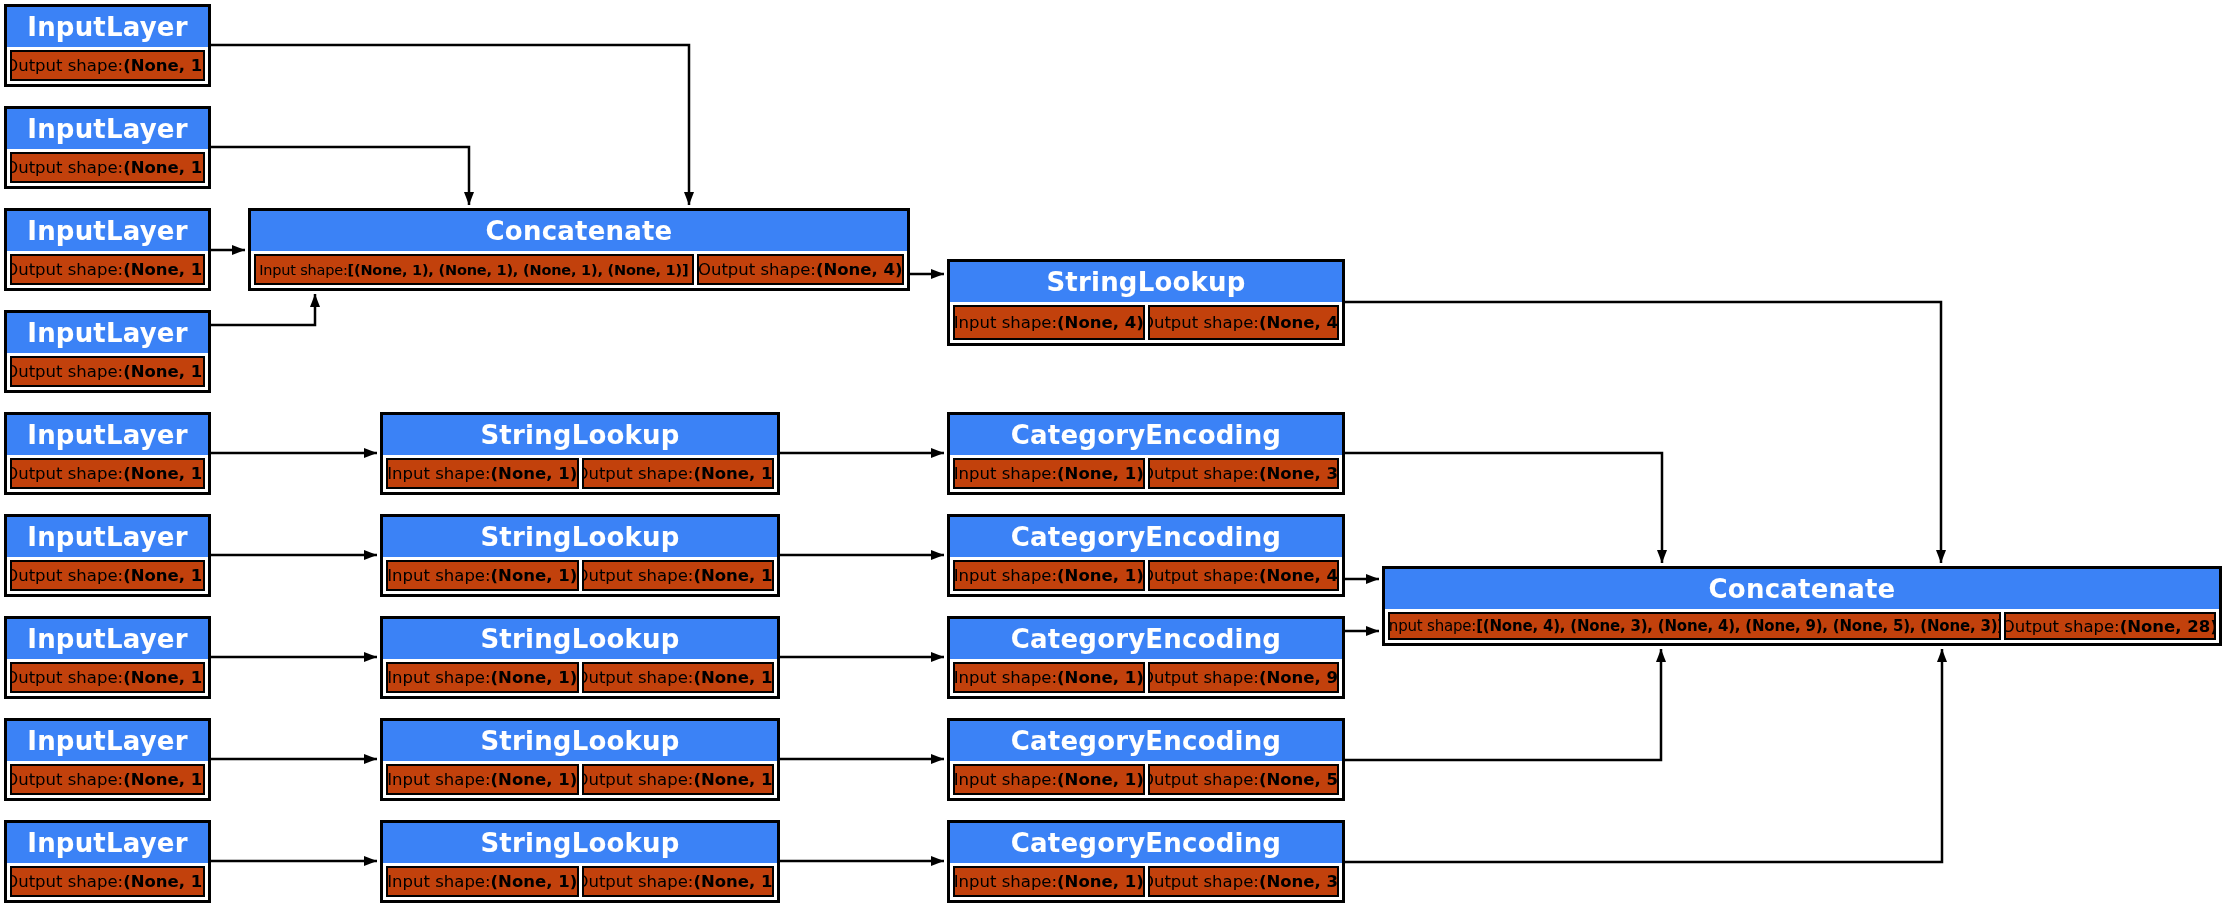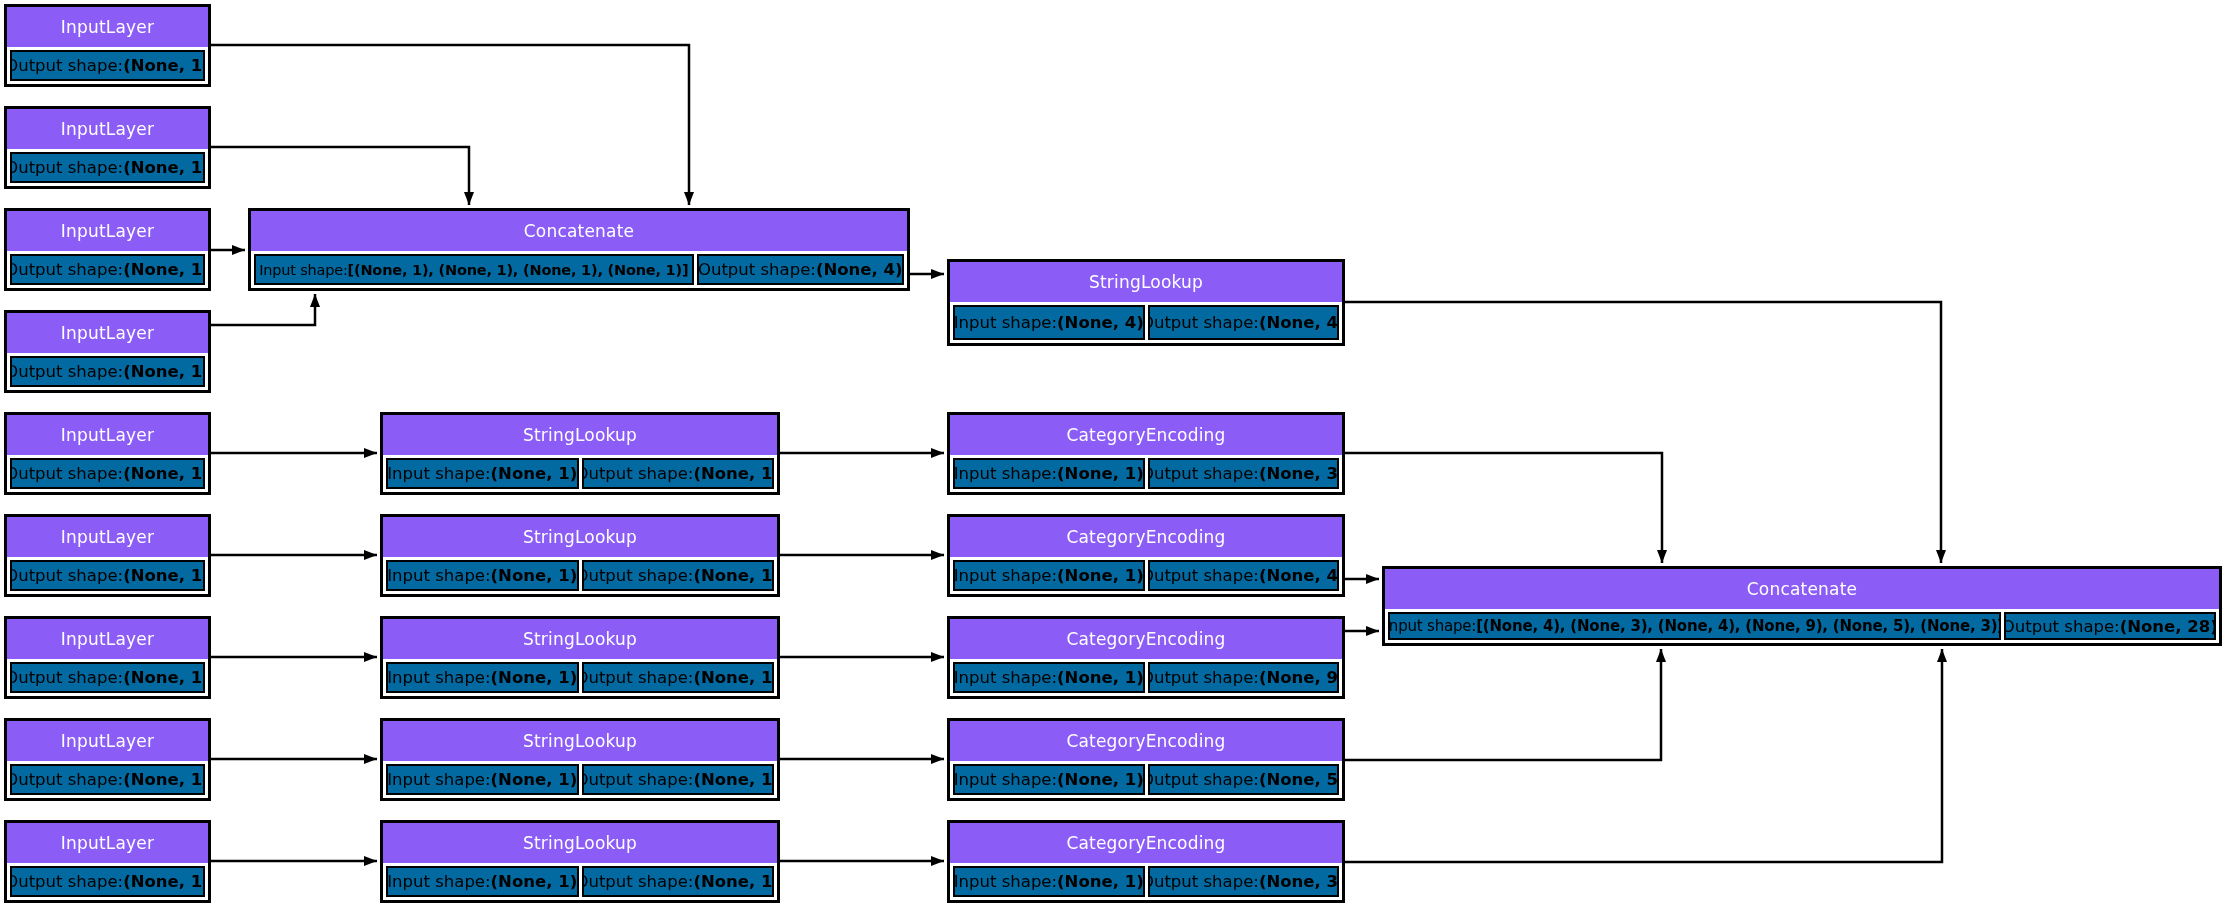--- a/index.html
+++ b/index.html
@@ -2,25 +2,25 @@
 <html><head>
 <meta charset="utf-8">
 <style>
   html,body{margin:0;padding:0;background:#ffffff;}
   #canvas{position:relative;width:2226px;height:908px;background:#ffffff;
           font-family:"DejaVu Sans","Liberation Sans",sans-serif;}
   #edges{position:absolute;left:0;top:0;width:2226px;height:908px;z-index:0;}
   .edge{stroke:#000;stroke-width:2.5;fill:none;}
   .node{position:absolute;box-sizing:border-box;background:#fff;border:3px solid #000;
         display:flex;flex-direction:column;z-index:1;}
-  .hdr{background:#8b5cf6;color:#fff;font-weight:normal;font-size:17px;flex:0 0 40px;
+  .hdr{background:#3b82f6;color:#fff;font-weight:bold;font-size:26px;flex:0 0 40px;
        display:flex;align-items:center;justify-content:center;letter-spacing:.2px;}
   .body{flex:1;display:flex;gap:3px;padding:3px;background:#fff;}
   .cell{border:2px solid #000;flex:1;display:flex;align-items:center;justify-content:center;
-        white-space:nowrap;font-size:16.5px;color:#000;overflow:hidden;background:#0369a1;}
+        white-space:nowrap;font-size:16.5px;color:#000;overflow:hidden;background:#c2410c;}
   .cell .val{font-weight:bold;}
   .cell-sm{font-size:14.5px;letter-spacing:-0.2px;}
   .cell-xs{font-size:15px;letter-spacing:-0.2px;}
 </style>
 </head>
 <body>
 
 <div id="canvas">
 
   <svg id="edges" viewBox="0 0 2226 908">

